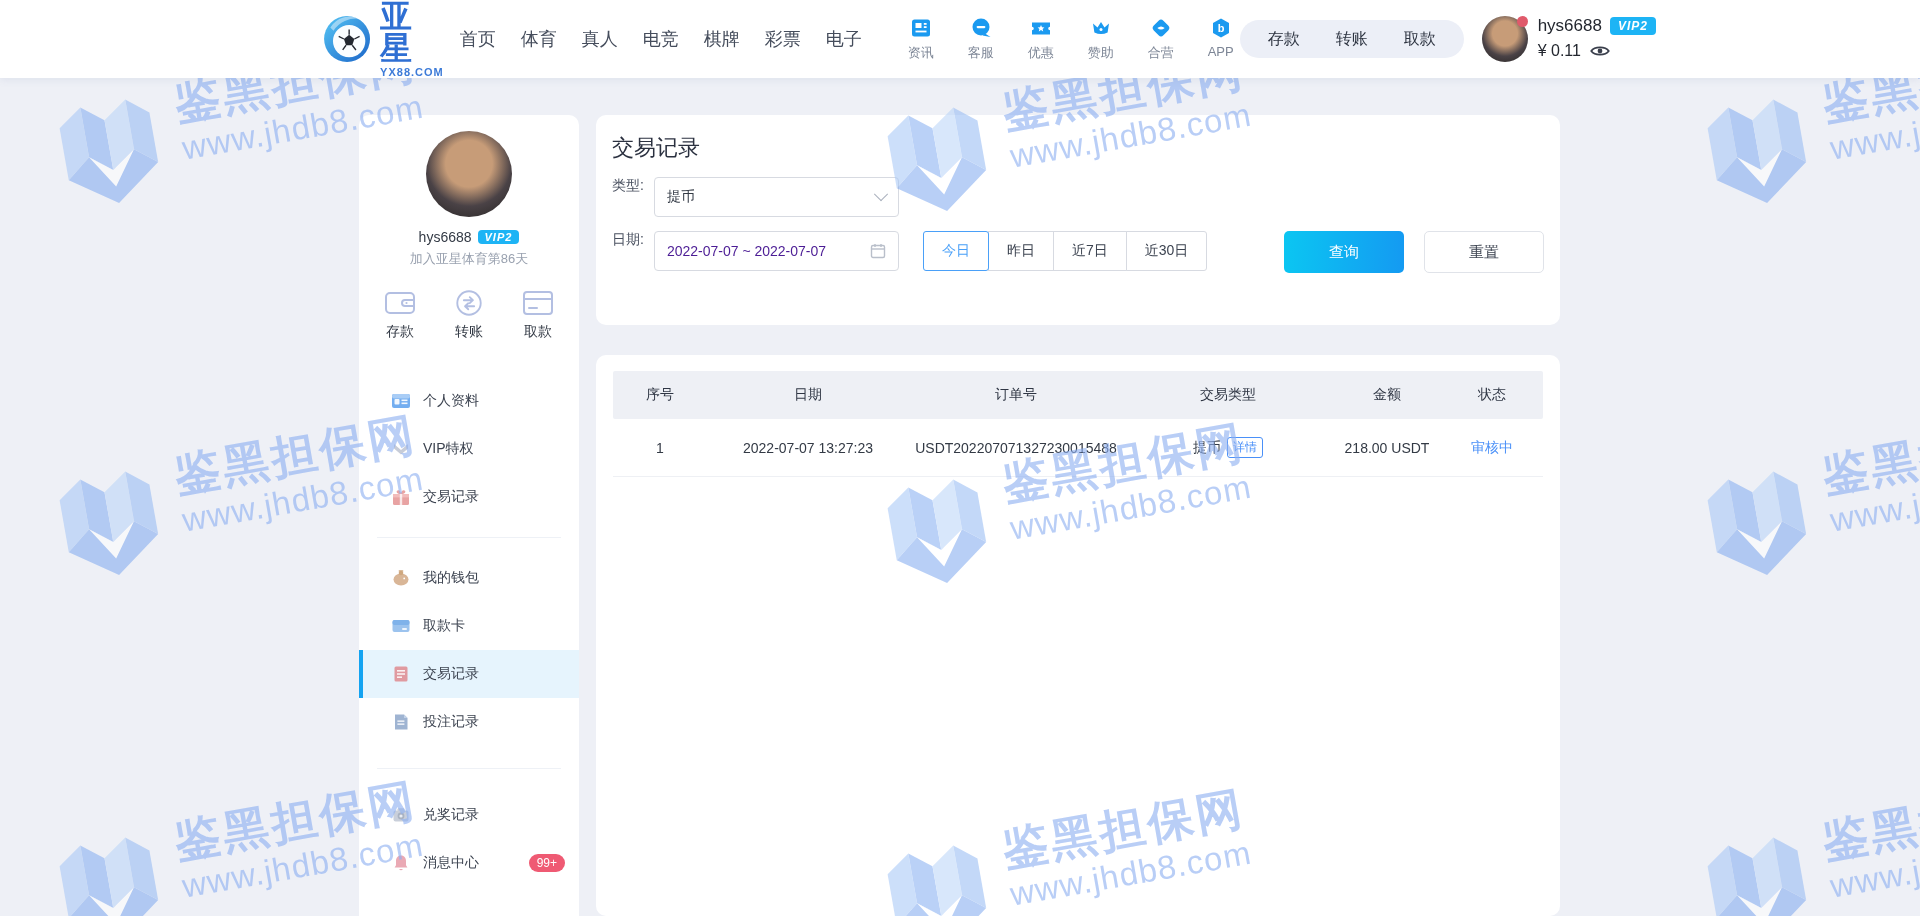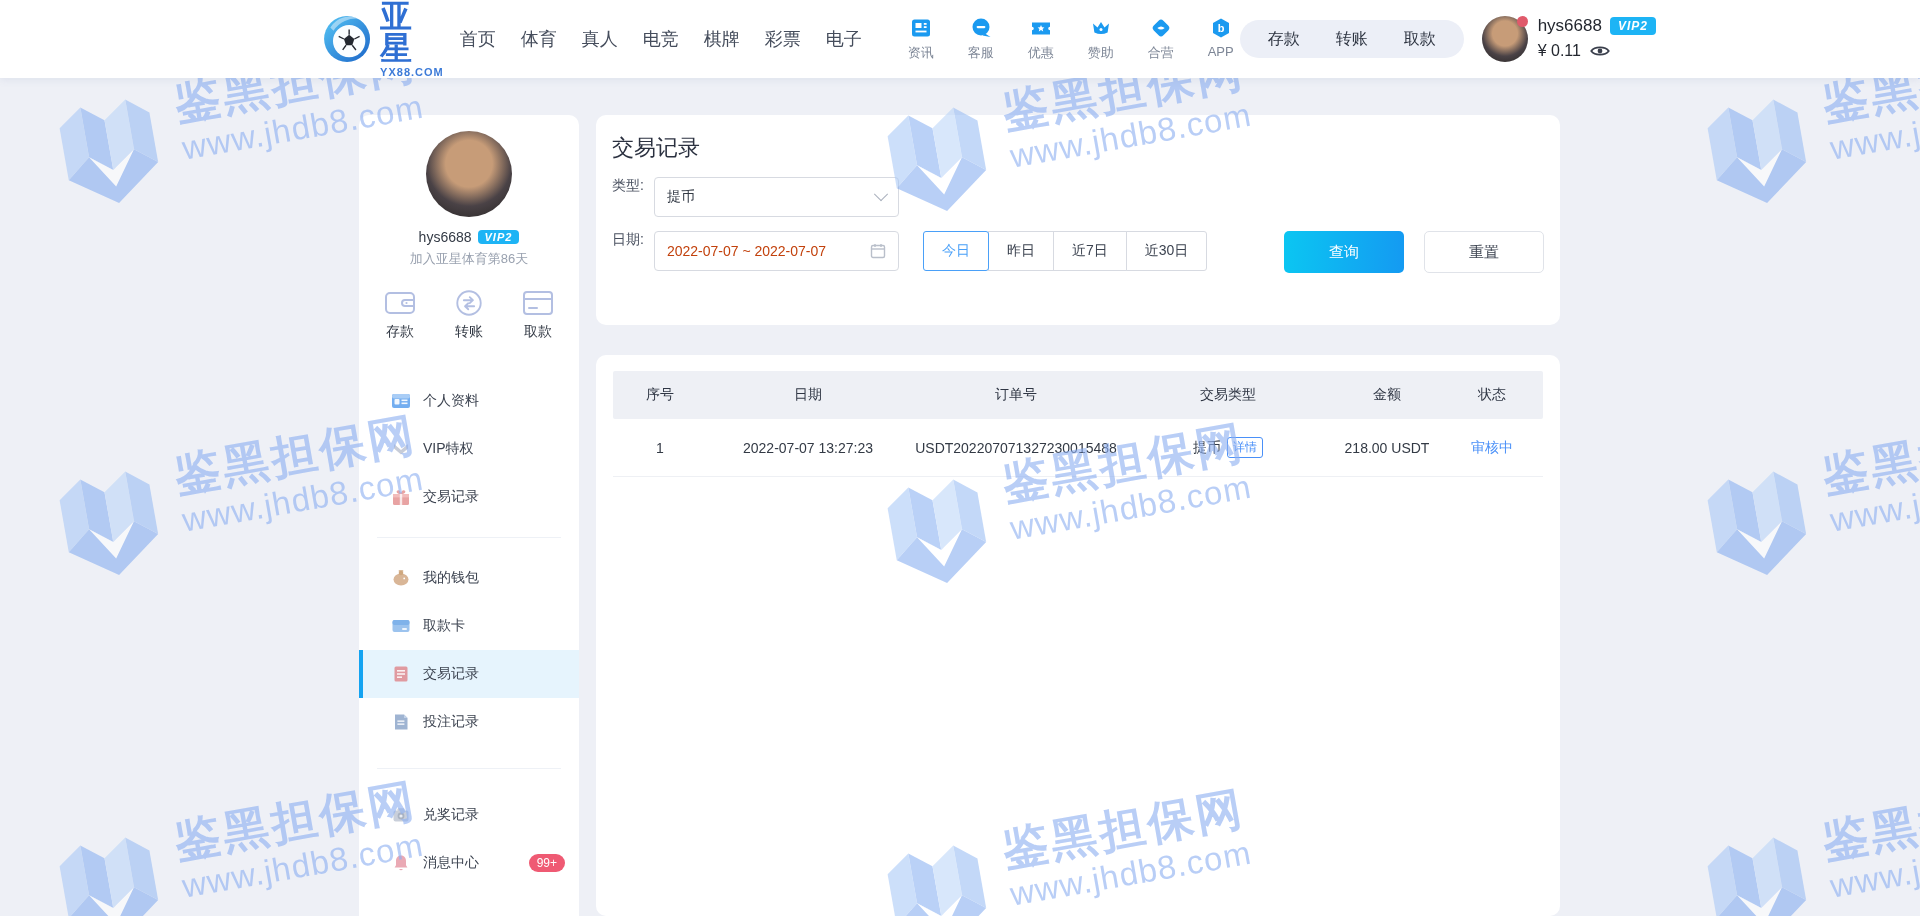--- a/index.html
+++ b/index.html
@@ -61,21 +61,21 @@
   .card { position:absolute; left:596px; width:964px; background:#fff; border-radius:10px; z-index:1; }
   .filter-card { top:115px; height:210px; padding:18px 16px 0 16px; }
   .card-title { font-size:22px; color:#2b3140; font-weight:500; }
   .card-sub { font-size:14px; color:#9aa2b0; margin-top:9px; }
   .f-row { display:flex; align-items:flex-start; margin-top:14px; }
   .f-label { font-size:14px; color:#4a5160; margin-right:10px; white-space:nowrap; }
   .select-box, .date-box { width:245px; height:40px; border:1px solid #d7dae1; border-radius:4px;
         display:flex; align-items:center; padding:0 12px; font-size:14px; color:#333a45;
         background:#fff; cursor:pointer; }
   .select-box .val { flex:1; }
-  .date-box .val { flex:1; color:#c2410c; }
+  .date-box .val { flex:1; color:#4c1d95; }
   .range-group { display:flex; margin-left:24px; }
   .range-btn { height:40px; padding:12px 18px; display:flex; align-items:center; background:#fff;
                border:1px solid #d7dae1; font-size:14px; color:#3c4350; cursor:pointer; margin-left:-1px; }
   .range-btn:first-child { margin-left:0; border-radius:3px 0 0 3px; }
   .range-btn:last-child { border-radius:0 3px 3px 0; }
   .range-btn.active { border:1px solid #4aa0f8; color:#4aa0f8; z-index:2; border-radius:3px; }
   .query-btn { margin-left:auto; width:120px; height:42px; border:none; border-radius:5px;
                background:linear-gradient(92deg,#0bc6f2 0%,#149af2 100%); color:#fff; font-size:15px; cursor:pointer; }
   .reset-btn { margin-left:20px; width:120px; height:42px; border:1px solid #e0e3e9; border-radius:5px;
                background:#fff; color:#3c4350; font-size:15px; cursor:pointer; }

